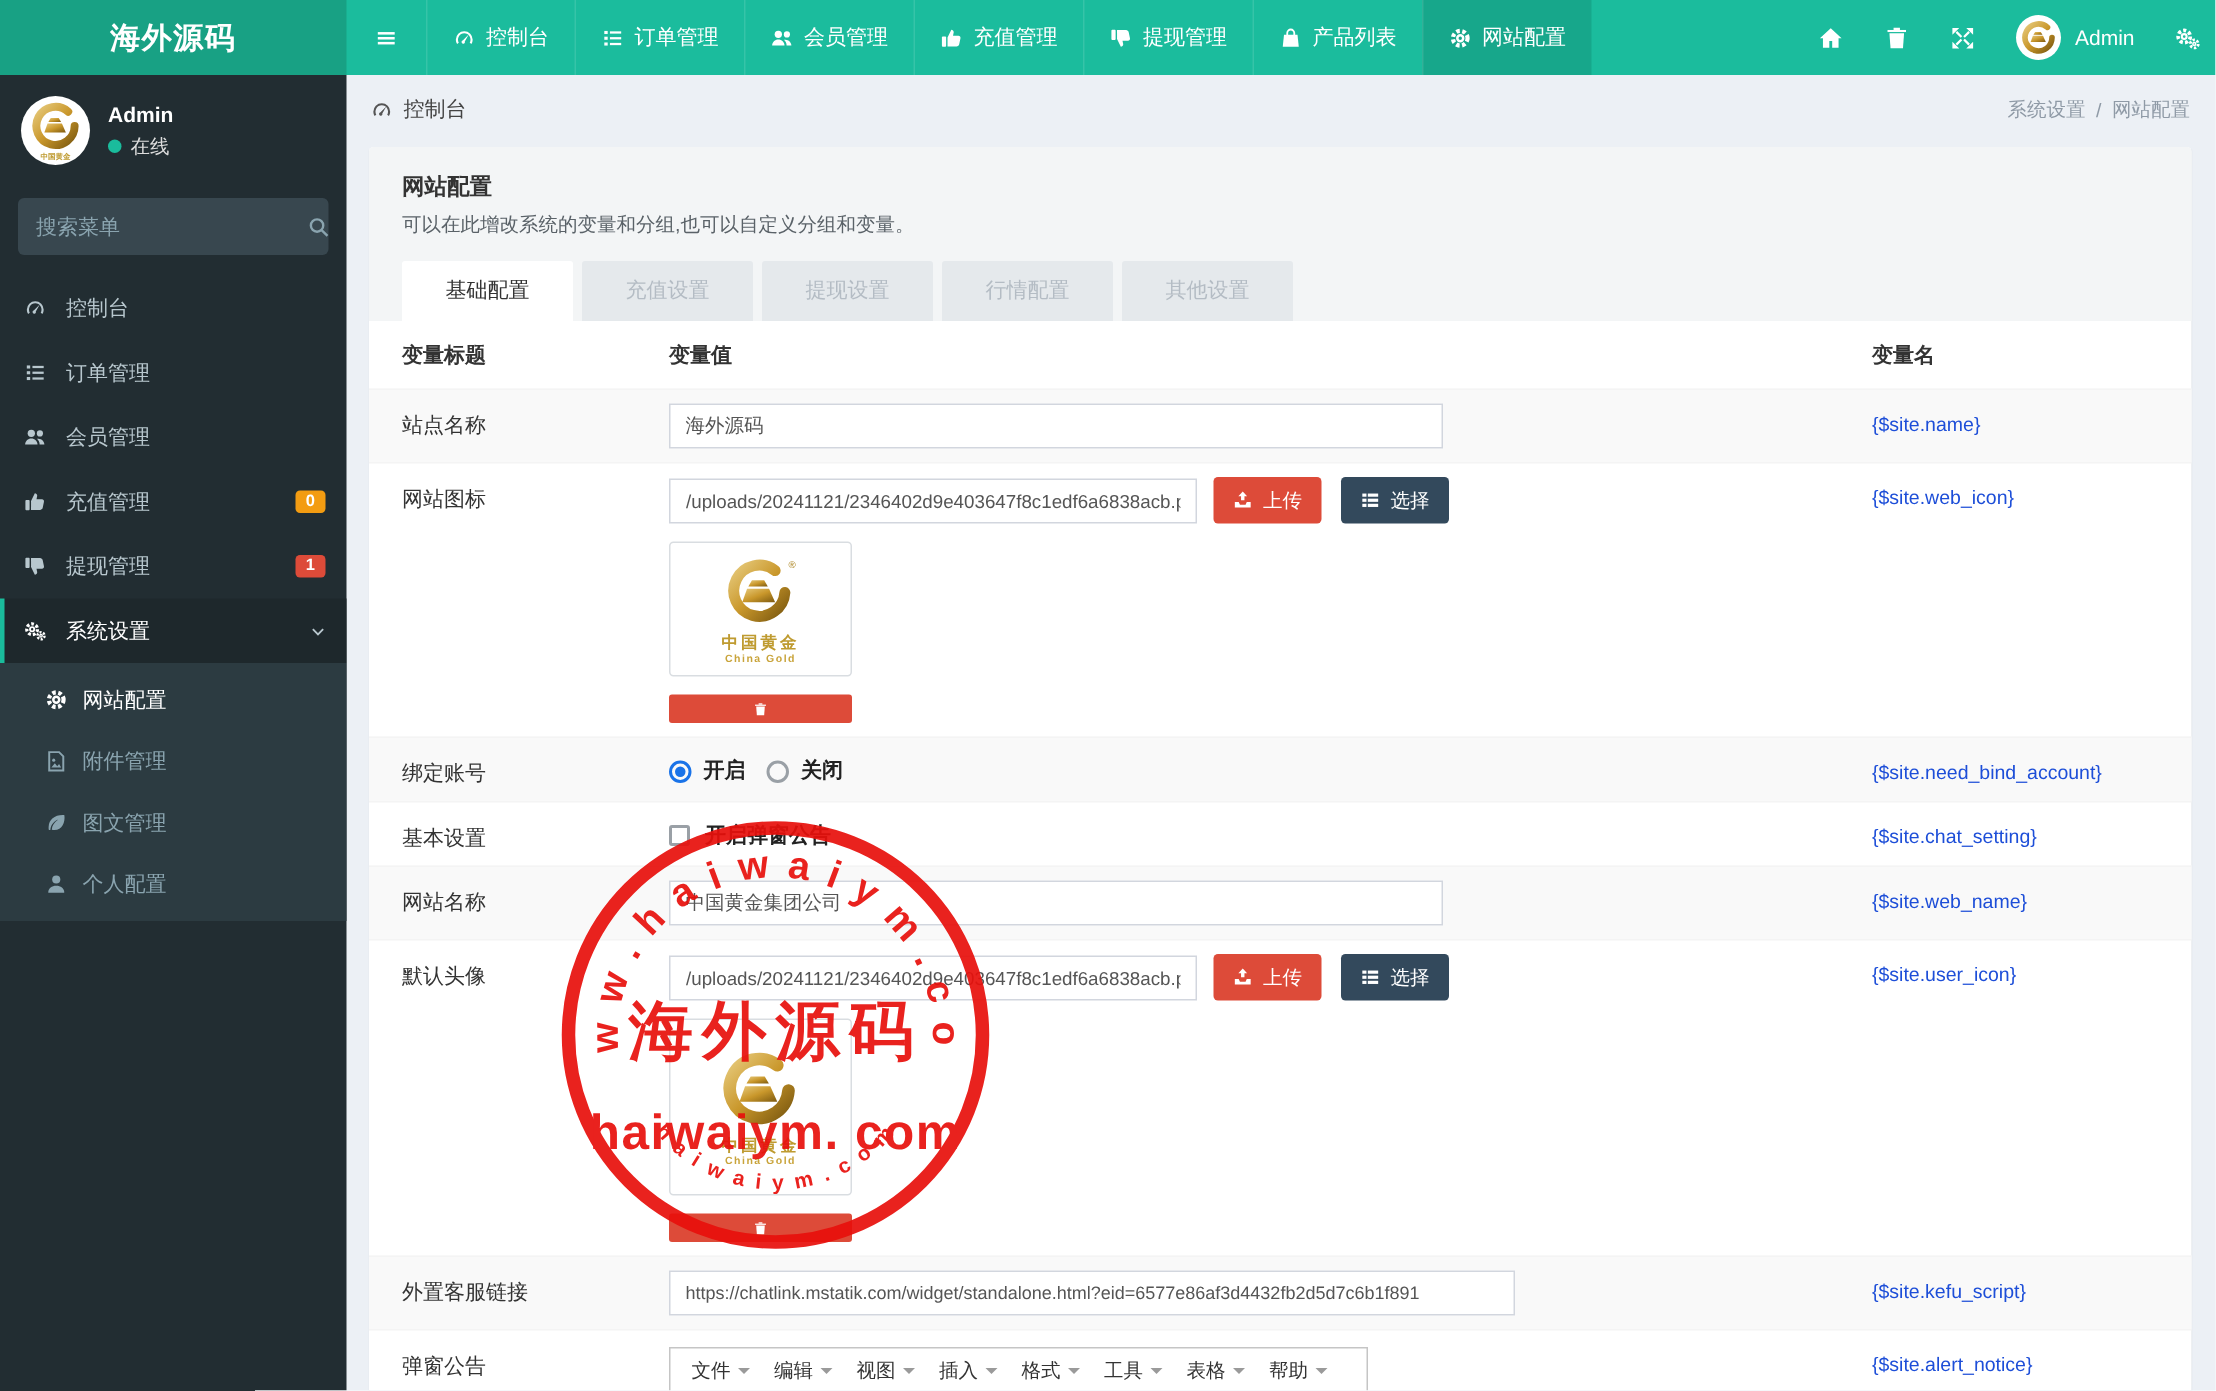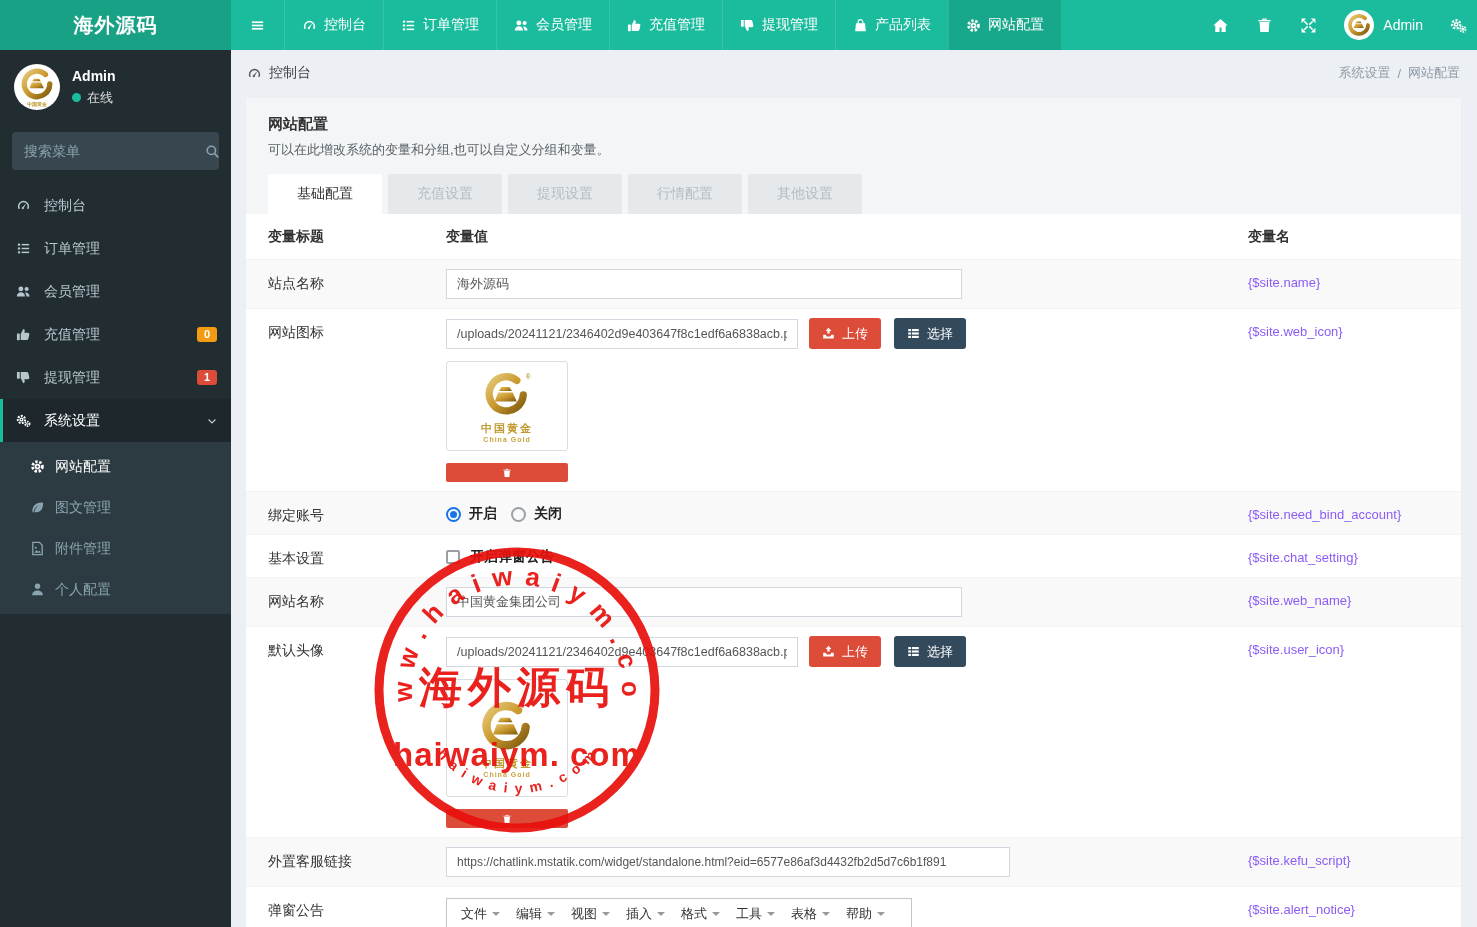--- a/index.html
+++ b/index.html
@@ -68,21 +68,21 @@
   .tabs{display:flex;gap:6px}
   .tab{height:40px;display:flex;align-items:center;padding:0 29px;font-size:14px;color:#b4bcc4;background:#e5e9ec;cursor:pointer;border-radius:2px 2px 0 0}
   .tab.active{background:#fff;color:#333}
 
   .card-body{padding:0 0 0 0}
   .thead,.trow{display:grid;grid-template-columns:178px 802px 1fr;padding:0 0 0 22px;align-items:start}
   .thead{padding-top:14px;padding-bottom:13px;font-size:14px;font-weight:bold;color:#333}
   .trow{border-top:1px solid #f4f4f4;padding-top:9px;padding-bottom:9px;font-size:14px;color:#333}
   .trow.striped{background:#f9f9f9}
   .cell-label{padding-top:6px}
-  .cell-var{padding-top:6px;font-size:13px;color:#8b5cf6}
+  .cell-var{padding-top:6px;font-size:13px;color:#1d4ed8}
   .inp{height:30px;border:1px solid #d2d6de;background:#fff;padding:0 10px;font-size:13px;color:#555;outline:none}
   .inp.wide{width:516px}
   .inp.path{width:352px;margin-right:11px;font-size:12.5px}
   .inp.url{width:564px;font-size:12px}
   .btn{height:31px;border:none;border-radius:3px;color:#fff;font-size:13px;padding:0 13px;display:inline-flex;align-items:center;gap:7px;cursor:pointer;vertical-align:top}
   .btn .ic svg{width:13px;height:13px}
   .btn-upload{background:#dd4b39;margin-right:13px}
   .btn-choose{background:#33495c}
   .valrow{display:flex;align-items:center}
 
@@ -361,34 +361,34 @@
             <svg viewBox="0 0 16 16">
               <circle cx="8" cy="8" r="5.2" fill="none" stroke="currentColor" stroke-width="3" stroke-dasharray="2.5 1.8"></circle>
               <circle cx="8" cy="8" r="2.1" fill="none" stroke="currentColor" stroke-width="1.8"></circle>
             </svg>
           </span>
           <span class="lbl">网站配置</span>
         </li>
       <li class="sub-item">
           <span class="ic">
             <svg viewBox="0 0 16 16">
-              <path d="M13.8 2.6C6.8 2.2 3 5.8 2.6 10.6c-.1 1.2 0 2 .2 2.6l1-.1c.3-3.4 2.2-6 5.6-7.4-2.9 2-4.4 4.5-4.6 7.2 7 1.3 9.7-4.6 9-10.3z"></path>
-            </svg>
-          </span>
-          <span class="lbl">图文管理</span>
-        </li>
-      <li class="sub-item">
-          <span class="ic">
-            <svg viewBox="0 0 16 16">
               <path d="M3 1.5h7l3 3v10H3z" fill="none" stroke="currentColor" stroke-width="1.4"></path>
               <circle cx="6.2" cy="7.2" r="1.1"></circle>
               <path d="M4.5 12.5 7 9.5l1.7 2 1.3-1.5 1.5 2.5z"></path>
             </svg>
           </span>
           <span class="lbl">附件管理</span>
+        </li>
+      <li class="sub-item">
+          <span class="ic">
+            <svg viewBox="0 0 16 16">
+              <path d="M13.8 2.6C6.8 2.2 3 5.8 2.6 10.6c-.1 1.2 0 2 .2 2.6l1-.1c.3-3.4 2.2-6 5.6-7.4-2.9 2-4.4 4.5-4.6 7.2 7 1.3 9.7-4.6 9-10.3z"></path>
+            </svg>
+          </span>
+          <span class="lbl">图文管理</span>
         </li>
       <li class="sub-item">
           <span class="ic">
             <svg viewBox="0 0 16 16">
               <circle cx="8" cy="4.6" r="2.9"></circle>
               <path d="M2.3 14c0-3.1 2.6-4.9 5.7-4.9s5.7 1.8 5.7 4.9z"></path>
             </svg>
           </span>
           <span class="lbl">个人配置</span>
         </li>

